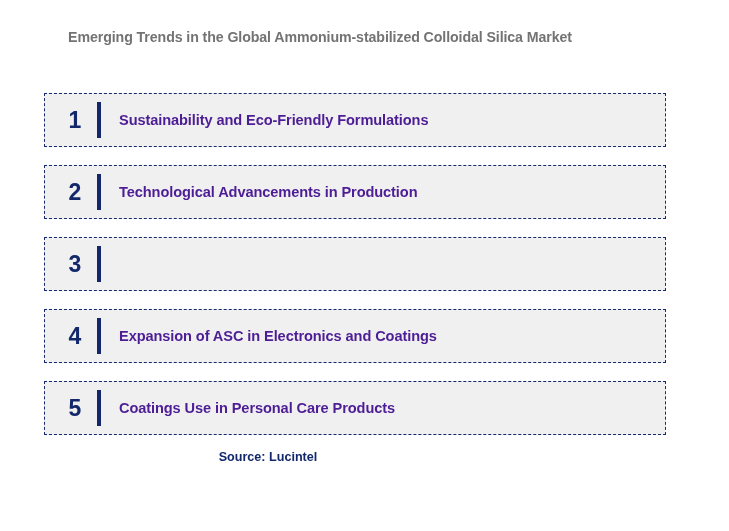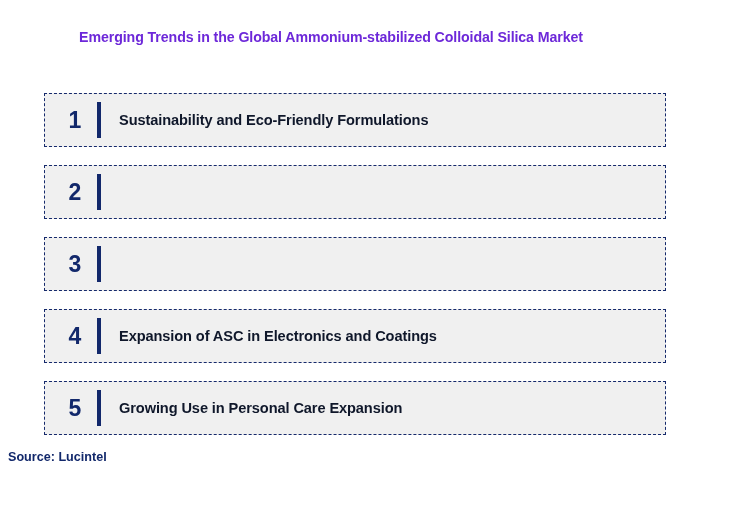--- a/index.html
+++ b/index.html
@@ -20,24 +20,23 @@
     box-sizing: border-box;
   }
   .chart-title {
     position: absolute;
     top: 29px;
     left: 0;
     width: 640px;
     text-align: center;
     font-size: 14.2px;
     font-weight: bold;
-    color: #6d28d9;
+    color: #737373;
     letter-spacing: -0.1px;
     white-space: nowrap;
-    margin-left: 11px;
   }
   .trend-list {
     position: absolute;
     top: 93px;
     left: 44px;
     width: 622px;
   }
   .trend-card {
     position: relative;
     box-sizing: border-box;
@@ -65,30 +64,30 @@
   .trend-divider {
     width: 4px;
     height: 36px;
     background: #12286b;
     flex: 0 0 4px;
   }
   .trend-label {
     padding-left: 18px;
     font-size: 14.6px;
     font-weight: bold;
-    color: #0f172a;
+    color: #4c1d95;
     letter-spacing: -0.1px;
     white-space: nowrap;
   }
   .source-note {
     position: absolute;
     top: 450px;
-    left: 8px;
+    left: 0;
     width: 536px;
-    text-align: left;
+    text-align: center;
     font-size: 12.6px;
     font-weight: bold;
     color: #12286b;
   }
 </style>
 </head>
 <body>
 
 <div class="page">
 
@@ -98,36 +97,37 @@
 
     <div class="trend-card">
       <div class="trend-rank">1</div>
       <div class="trend-divider"></div>
       <div class="trend-label">Sustainability and Eco-Friendly Formulations</div>
     </div>
 
     <div class="trend-card">
       <div class="trend-rank">2</div>
       <div class="trend-divider"></div>
+      <div class="trend-label">Technological Advancements in Production</div>
     </div>
 
     <div class="trend-card">
       <div class="trend-rank">3</div>
       <div class="trend-divider"></div>
     </div>
 
     <div class="trend-card">
       <div class="trend-rank">4</div>
       <div class="trend-divider"></div>
       <div class="trend-label">Expansion of ASC in Electronics and Coatings</div>
     </div>
 
     <div class="trend-card">
       <div class="trend-rank">5</div>
       <div class="trend-divider"></div>
-      <div class="trend-label">Growing Use in Personal Care Expansion</div>
+      <div class="trend-label">Coatings Use in Personal Care Products</div>
     </div>
 
   </div>
 
   <div class="source-note">Source: Lucintel</div>
 
 </div>
 
 </body></html>

